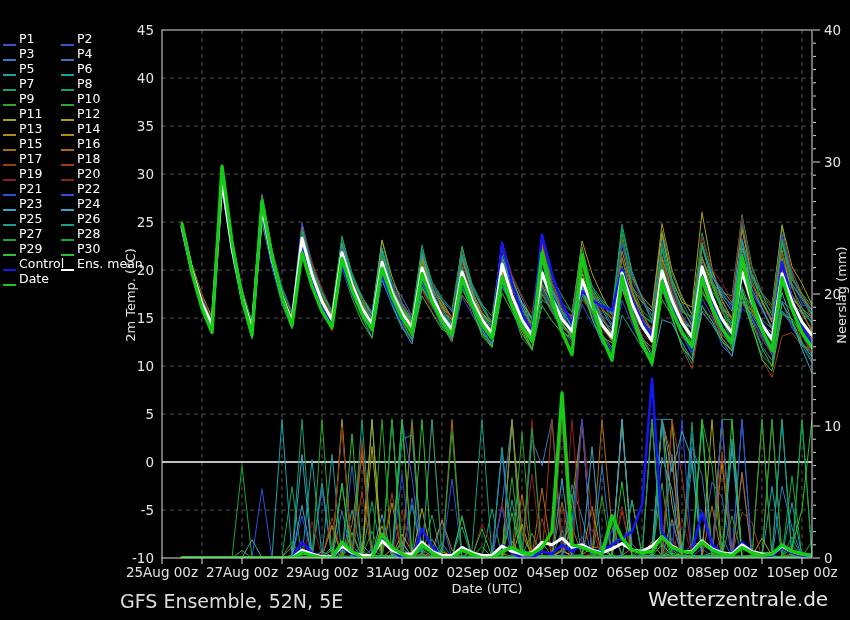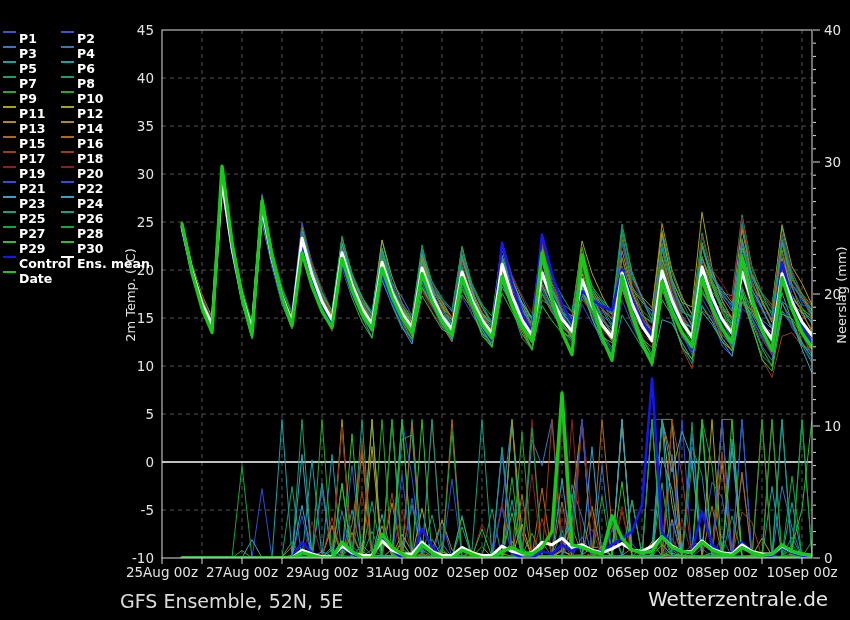--- a/index.html
+++ b/index.html
@@ -3,21 +3,21 @@
 <meta charset="utf-8">
 <style>
   html,body{margin:0;padding:0;background:#000;}
   .stage{position:relative;width:850px;height:620px;background:#000;overflow:hidden;
          font-family:"DejaVu Sans","Liberation Sans",sans-serif;}
   #plot{position:absolute;left:0;top:0;}
   .title{position:absolute;top:4px;left:0;width:788px;text-align:center;color:#fff;
          font-size:16px;font-weight:bold;white-space:pre;}
   .legend{position:absolute;left:3px;top:31px;display:grid;
           grid-template-columns:58px 64px;grid-auto-rows:15px;align-items:center;}
-  .legend-item{display:flex;align-items:flex-start;white-space:nowrap;font-weight:bold;}
+  .legend-item{display:flex;align-items:flex-end;white-space:nowrap;}
   .legend-item .sw{display:inline-block;width:13px;height:2px;margin-right:3px;flex:0 0 13px;}
   .legend-item .lb{color:#fff;font-size:12.5px;line-height:15px;}
   .ylab{position:absolute;width:260px;height:16px;text-align:center;color:#e4e4e4;
         font-size:13px;transform:rotate(-90deg);}
   .ylab-left{left:1px;top:287px;}
   .ylab-right{left:712px;top:287px;}
   .xlab{position:absolute;left:387px;top:581px;width:200px;text-align:center;
         color:#e4e4e4;font-size:13px;}
   .foot-left{position:absolute;left:120px;top:590px;color:#dcdcdc;font-size:19px;}
   .foot-right{position:absolute;left:648px;top:587px;color:#e6e6e6;font-size:20px;}
@@ -351,15 +351,16 @@
         <span class="sw" style="background: rgb(255, 255, 255);"></span>
         <span class="lb">Ens. mean</span>
       </div>
       <div class="legend-item">
         <span class="sw" style="background: rgb(21, 203, 21);"></span>
         <span class="lb">Date</span>
       </div>
     </div>
   <div class="ylab ylab-left">2m Temp. (°C)</div>
   <div class="ylab ylab-right">Neerslag (mm)</div>
+  <div class="xlab">Date (UTC)</div>
   <div class="foot-left">GFS Ensemble, 52N, 5E</div>
   <div class="foot-right">Wetterzentrale.de</div>
 </div>
 
 </body></html>

